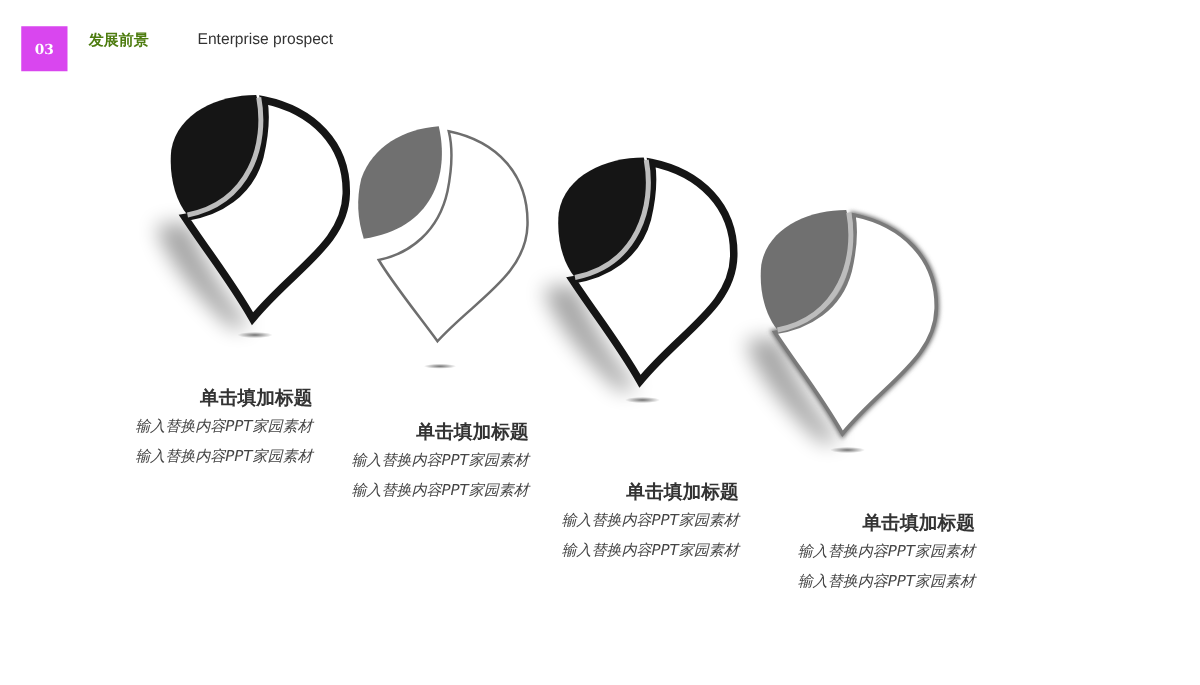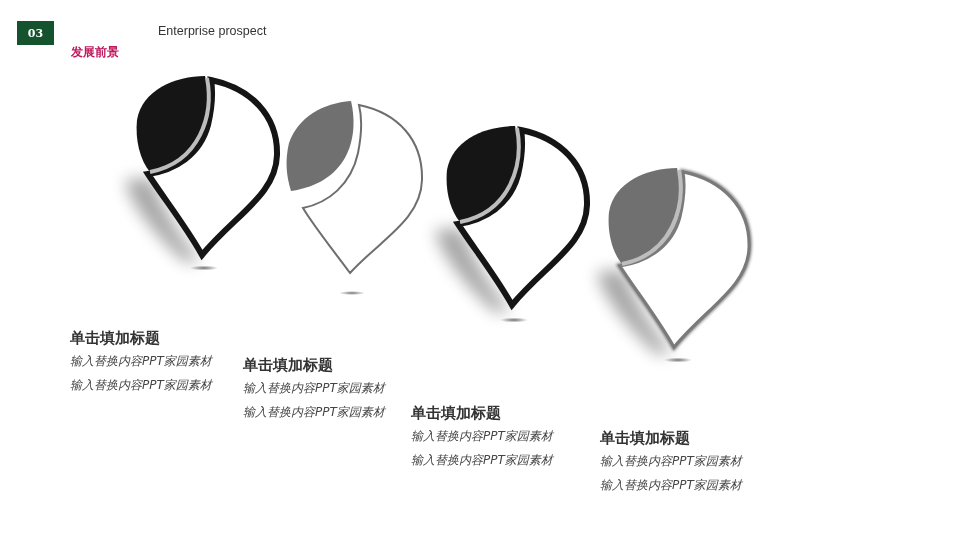--- a/index.html
+++ b/index.html
@@ -1,25 +1,25 @@
 <!DOCTYPE html>
 <html><head>
 <meta charset="utf-8">
 <style>
   html, body { margin:0; padding:0; }
   body { width:960px; height:548px; background:#ffffff; position:relative; overflow:hidden;
          font-family:"DejaVu Sans", "Liberation Sans", sans-serif; color:#333; }
   .header { position:absolute; left:0; top:0; width:960px; height:60px; }
-  .badge { position:absolute; left:17px; top:21px; width:37px; height:24px; background:#14532d;
+  .badge { position:absolute; left:17px; top:21px; width:37px; height:36px; background:#d946ef;
            color:#fff; font-family:"DejaVu Serif", serif; font-size:11px; font-weight:bold;
            display:flex; align-items:center; justify-content:center; }
-  .title-cn { position:absolute; left:71px; top:24px; font-size:12px; font-weight:bold; color:#be185d;margin-top:20px; }
+  .title-cn { position:absolute; left:71px; top:24px; font-size:12px; font-weight:bold; color:#4d7c0f; }
   .title-en { position:absolute; left:158px; top:24px; font-size:12.5px; color:#333; font-family:"Liberation Sans", sans-serif; }
   svg.pins { position:absolute; left:0; top:0; }
-  .txt { position:absolute; text-align:left; width:180px;margin-top:20px; }
+  .txt { position:absolute; text-align:right; width:180px; }
   .txt .t { font-size:15px; font-weight:bold; color:#333; line-height:20px; display:block; }
   .txt .d { font-size:12px; color:#444; line-height:24px; display:block; white-space:nowrap;font-style:italic; }
 </style>
 </head>
 <body>
 
 <div class="header">
   <div class="badge">03</div>
   <div class="title-cn">发展前景</div>
   <div class="title-en">Enterprise prospect</div>

